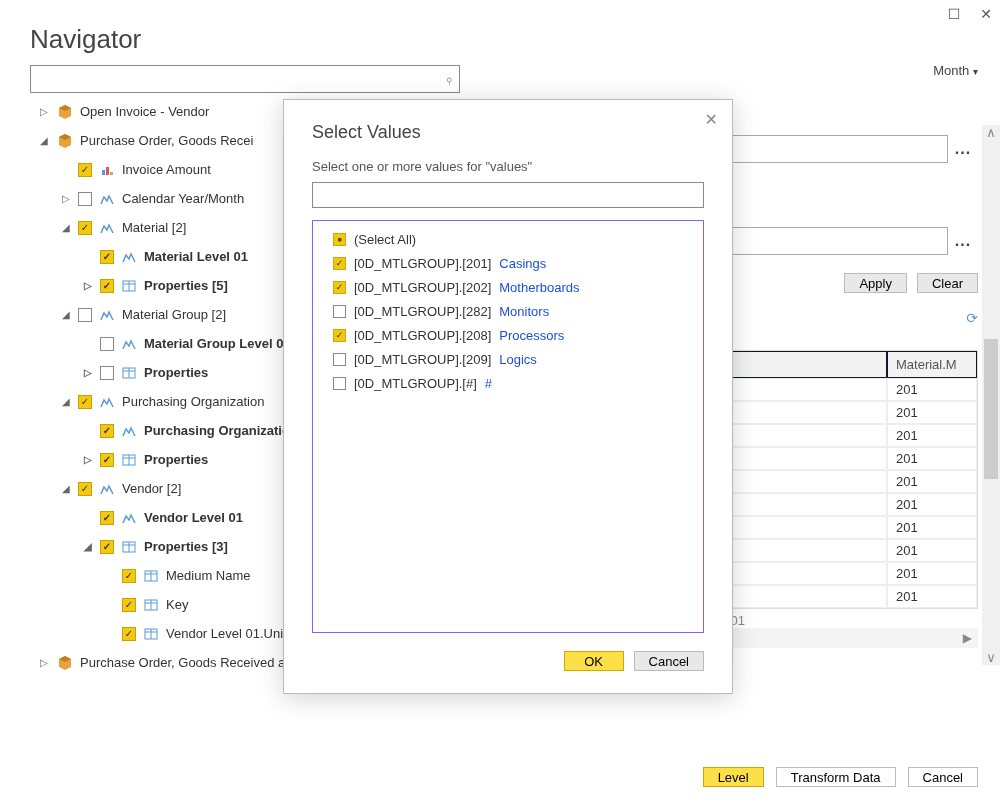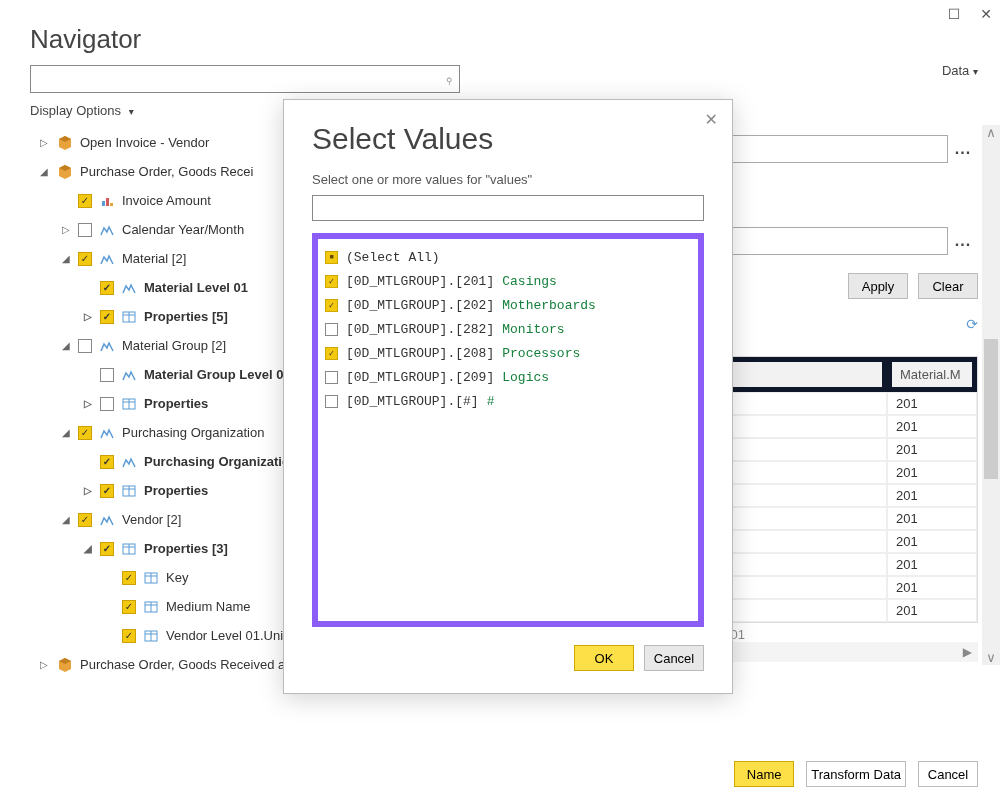--- a/index.html
+++ b/index.html
@@ -23,72 +23,68 @@
   .ico { width:18px; display:inline-flex; justify-content:center; margin-right:6px; }
   .ico svg{width:16px;height:16px;}
   .right-pane { flex:1; position:relative; padding-left: 24px;}
   .show-link { position:absolute; right:0; top:-2px; font-size:13px; color:#444; cursor:pointer;}
   .param-row { display:flex; align-items:center; margin: 70px 0 0 0; }
   .param-input { flex:1; border:1px solid #aaa; height:28px; padding:0 6px;}
   .ellipsis-btn { width:30px; text-align:center; font-size:16px; font-weight:bold; color:#444; cursor:pointer; letter-spacing:1px;}
   .input-with-ell{display:flex; align-items:center;}
   .input-with-ell input{flex:1; border:1px solid #aaa; height:28px; padding:0 6px;}
   .apply-row{ display:flex; justify-content:flex-end; gap:10px; margin-top:18px; }
-  .btn { min-width:60px; height:26px; padding:0 4px; border:1px solid #bbb; background:#e8e8e8; cursor:pointer; font-size:13px; display:inline-flex; align-items:center; justify-content:center;}
+  .btn { min-width:60px; height:20px; padding:0 14px; border:1px solid #bbb; background:#e8e8e8; cursor:pointer; font-size:13px; display:inline-flex; align-items:center; justify-content:center;}
   .btn.primary { background:#fde047; border-color:#cfa800;}
   .preview-title { margin-top:28px; font-size:18px; color:#666; font-weight:400;}
   .preview-head{display:flex; align-items:center; gap:8px;}
   .refresh-ico{color:#5a9bd5; font-size:14px; margin-left:auto;}
   .table { margin-top:8px; border:1px solid #ddd; }
   .th-row, .td-row { display:grid; grid-template-columns: 1fr 90px; }
-  .th-row div{ background:#f2f2f2; border:5px solid #0f172a; padding:5px 8px; font-weight:400; color:#555; white-space:nowrap; overflow:hidden;}
+  .th-row div{ background:#f2f2f2; border:1px solid #0f172a; padding:5px 8px; font-weight:400; color:#555; white-space:nowrap; overflow:hidden;}
   .td-row div{ border:1px solid #eee; padding:3px 8px; color:#333;}
   .hscroll{height:20px; background:#f4f4f4; display:flex; justify-content:space-between; align-items:center; padding:0 6px; color:#888; font-size:12px;}
   .vscroll{position:absolute; right:-22px; top:60px; width:18px; bottom:80px; background:#f0f0f0; display:flex; flex-direction:column; justify-content:space-between; align-items:center; color:#888;}
   .vscroll .thumb{ background:#ccc; width:14px; height:140px; margin-top:28px;}
   .footer { position:absolute; bottom:14px; right:30px; display:flex; gap:12px;}
   
   
   .modal { position:absolute; left:283px; top:99px; width:450px; height:595px; background:#fff; border:1px solid #bbb; box-shadow:0 4px 24px rgba(0,0,0,0.18); padding:22px 28px; display:flex; flex-direction:column;}
   .modal-close{ position:absolute; right:14px; top:10px; font-size:16px; color:#888; cursor:pointer;}
-  .modal h2{ font-size:30px; font-weight:300; color:#444; margin-bottom:16px;}
+  .modal h2{ font-size:18px; font-weight:300; color:#444; margin-bottom:16px;}
   .modal .sub{ font-size:13px; color:#555; margin-bottom:8px;}
   .modal .filter-input{ border:1px solid #888; height:26px; padding:0 6px; width:100%; margin-bottom:12px; font-size:13px;}
-  .modal .list{ flex:1; border:6px solid #8b5cf6; padding:6px 7px; overflow:auto;font-family:Liberation Mono, monospace;}
+  .modal .list{ flex:1; border:1px solid #8b5cf6; padding:6px 20px; overflow:auto;}
   .modal .list-row{ display:flex; align-items:center; height:24px; gap:8px; font-size:13px;}
   .modal .cb2{ width:13px; height:13px; display:inline-flex; align-items:center; justify-content:center; border:1px solid #888; font-size:9px;}
   .modal .cb2.checked{ background:#f2c811; border-color:#cfa800;}
   .modal .cb2.checked::after{content:"✓";}
   .modal .cb2.mixed{ background:#f2c811; border-color:#cfa800;}
   .modal .cb2.mixed::after{content:"■"; font-size:7px; color:#604800;}
   .modal .code{color:#333;}
-  .modal .desc{color:#15803d;}
+  .modal .desc{color:#1d4ed8;}
   .modal .actions{ display:flex; justify-content:flex-end; gap:10px; margin-top:18px;}
   .clip-under{ color:#888; font-size:13px; margin-top:4px;}
 </style>
 </head>
 <body>
 
 <div class="titlebar">
   <span>☐</span>
   <span>✕</span>
 </div>
 
 <div class="main-title">Navigator</div>
 
 <div class="body-grid">
   <div class="left-pane">
     <div class="search-box">
       <input type="text" placeholder="" style="">
       <span class="search-icon">⌕</span>
     </div>
-    <div class="display-options">
-      <span>Display Options</span>
-      <span style="font-size:10px; margin-left:4px;">▾</span>
-    </div>
     <div class="tree" id="tree">
         <div class="tree-row indent-0">
           <span class="exp">▷</span>
           <span class="ico">
             <svg viewBox="0 0 16 16">
               <path fill="#e8a33d" d="M8 1l6 3v8l-6 3-6-3V4z"></path>
               <path fill="#c27f1f" d="M8 1l6 3-6 3-6-3z"></path>
             </svg>
           </span>
           <span>Open Invoice - Vendor</span>
@@ -225,20 +221,30 @@
           <span class="exp">◢</span>
           <span class="cb checked"></span>
           <span class="ico">
             <svg viewBox="0 0 16 16">
               <path stroke="#5a9bd5" stroke-width="1.5" fill="none" d="M2 13l3-7 3 4 2-5 4 8"></path>
             </svg>
           </span>
           <span>Vendor [2]</span>
         </div>
         <div class="tree-row indent-2">
+          <span class="exp"></span>
+          <span class="cb checked"></span>
+          <span class="ico">
+            <svg viewBox="0 0 16 16">
+              <path stroke="#5a9bd5" stroke-width="1.5" fill="none" d="M2 13l3-7 3 4 2-5 4 8"></path>
+            </svg>
+          </span>
+          <span>Vendor Level 01</span>
+        </div>
+        <div class="tree-row indent-2">
           <span class="exp">◢</span>
           <span class="cb checked"></span>
           <span class="ico">
             <svg viewBox="0 0 16 16">
               <rect x="2" y="3" width="12" height="10" fill="none" stroke="#5a9bd5"></rect>
               <line x1="2" y1="6" x2="14" y2="6" stroke="#5a9bd5"></line>
               <line x1="8" y1="3" x2="8" y2="13" stroke="#5a9bd5"></line>
             </svg>
           </span>
           <span>Properties [3]</span>
@@ -246,33 +252,33 @@
         <div class="tree-row indent-3">
           <span class="exp"></span>
           <span class="cb checked"></span>
           <span class="ico">
             <svg viewBox="0 0 16 16">
               <rect x="2" y="3" width="12" height="10" fill="none" stroke="#5a9bd5"></rect>
               <line x1="2" y1="6" x2="14" y2="6" stroke="#5a9bd5"></line>
               <line x1="8" y1="3" x2="8" y2="13" stroke="#5a9bd5"></line>
             </svg>
           </span>
+          <span>Medium Name</span>
+        </div>
+        <div class="tree-row indent-3">
+          <span class="exp"></span>
+          <span class="cb checked"></span>
+          <span class="ico">
+            <svg viewBox="0 0 16 16">
+              <rect x="2" y="3" width="12" height="10" fill="none" stroke="#5a9bd5"></rect>
+              <line x1="2" y1="6" x2="14" y2="6" stroke="#5a9bd5"></line>
+              <line x1="8" y1="3" x2="8" y2="13" stroke="#5a9bd5"></line>
+            </svg>
+          </span>
           <span>Key</span>
-        </div>
-        <div class="tree-row indent-3">
-          <span class="exp"></span>
-          <span class="cb checked"></span>
-          <span class="ico">
-            <svg viewBox="0 0 16 16">
-              <rect x="2" y="3" width="12" height="10" fill="none" stroke="#5a9bd5"></rect>
-              <line x1="2" y1="6" x2="14" y2="6" stroke="#5a9bd5"></line>
-              <line x1="8" y1="3" x2="8" y2="13" stroke="#5a9bd5"></line>
-            </svg>
-          </span>
-          <span>Medium Name</span>
         </div>
         <div class="tree-row indent-3">
           <span class="exp"></span>
           <span class="cb checked"></span>
           <span class="ico">
             <svg viewBox="0 0 16 16">
               <rect x="2" y="3" width="12" height="10" fill="none" stroke="#5a9bd5"></rect>
               <line x1="2" y1="6" x2="14" y2="6" stroke="#5a9bd5"></line>
               <line x1="8" y1="3" x2="8" y2="13" stroke="#5a9bd5"></line>
             </svg>
@@ -287,21 +293,21 @@
               <path fill="#c27f1f" d="M8 1l6 3-6 3-6-3z"></path>
             </svg>
           </span>
           <span>Purchase Order, Goods Received and Invoice Rec...</span>
         </div>
       </div>
   </div>
 
   <div class="right-pane">
     <div class="show-link">
-      <span>Data</span>
+      <span>Month</span>
       <span style="font-size:10px;">▾</span>
     </div>
 
     <div class="param-row" style="margin-top:70px;">
       <input class="param-input" style="">
       <span class="ellipsis-btn">...</span>
     </div>
 
     <div style="height:64px;"></div>
 
@@ -376,21 +382,21 @@
 
     <div class="vscroll">
       <span>∧</span>
       <div class="thumb"></div>
       <span>∨</span>
     </div>
   </div>
 </div>
 
 <div class="footer">
-  <button class="btn primary">Name</button>
+  <button class="btn primary">Level</button>
   <button class="btn" style="background:#fff;">Transform Data</button>
   <button class="btn" style="background:#fff;">Cancel</button>
 </div>
 
 <div class="modal">
   <span class="modal-close">✕</span>
   <h2>Select Values</h2>
   <div class="sub">Select one or more values for "values"</div>
   <input class="filter-input" value="" style="font-family: &quot;Segoe UI&quot;, Arial;">
   <div class="list" id="modal-list">

